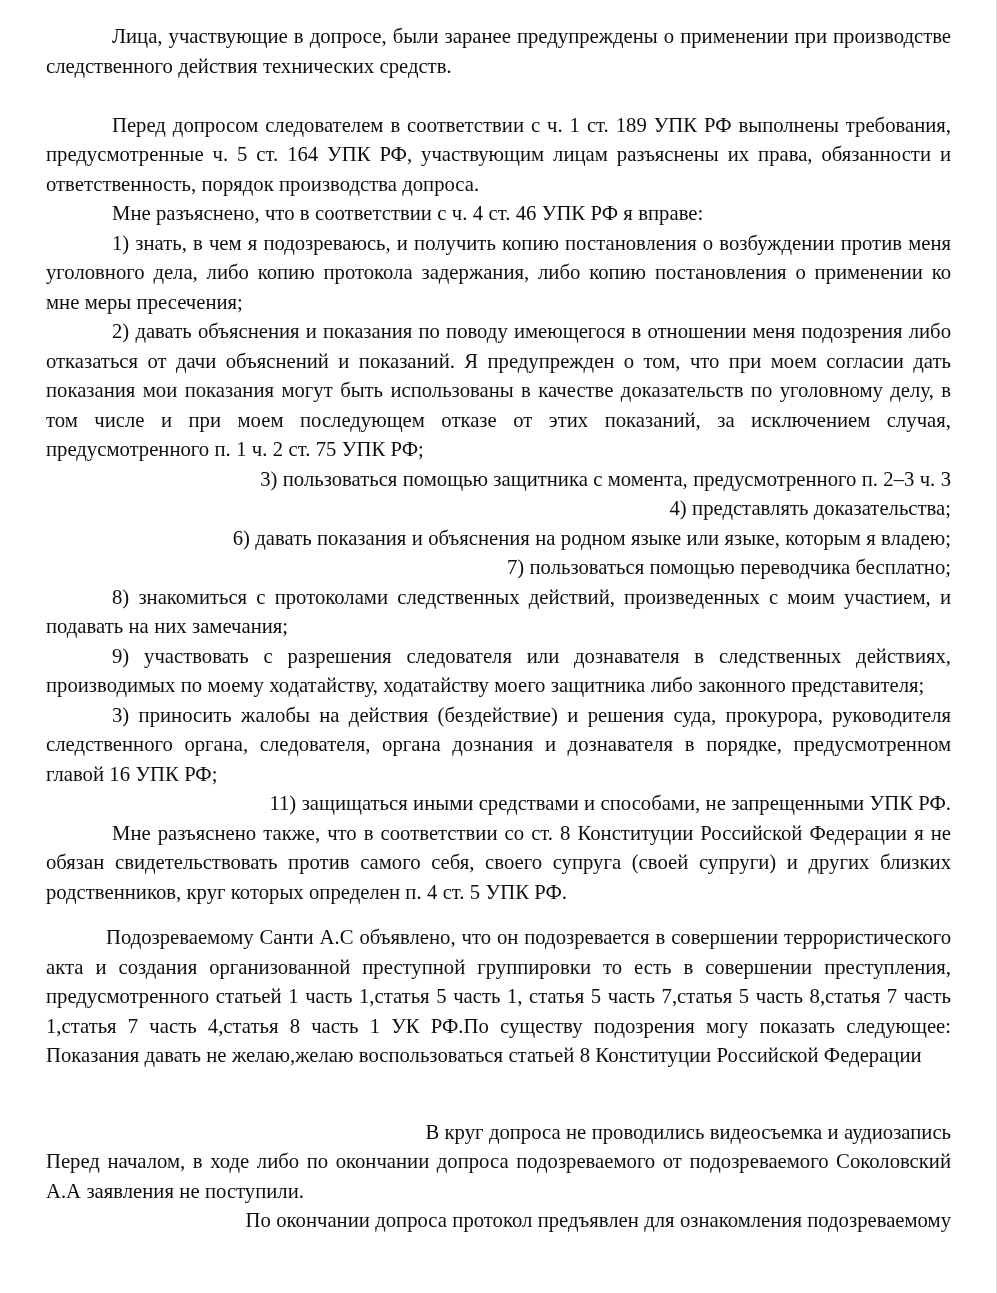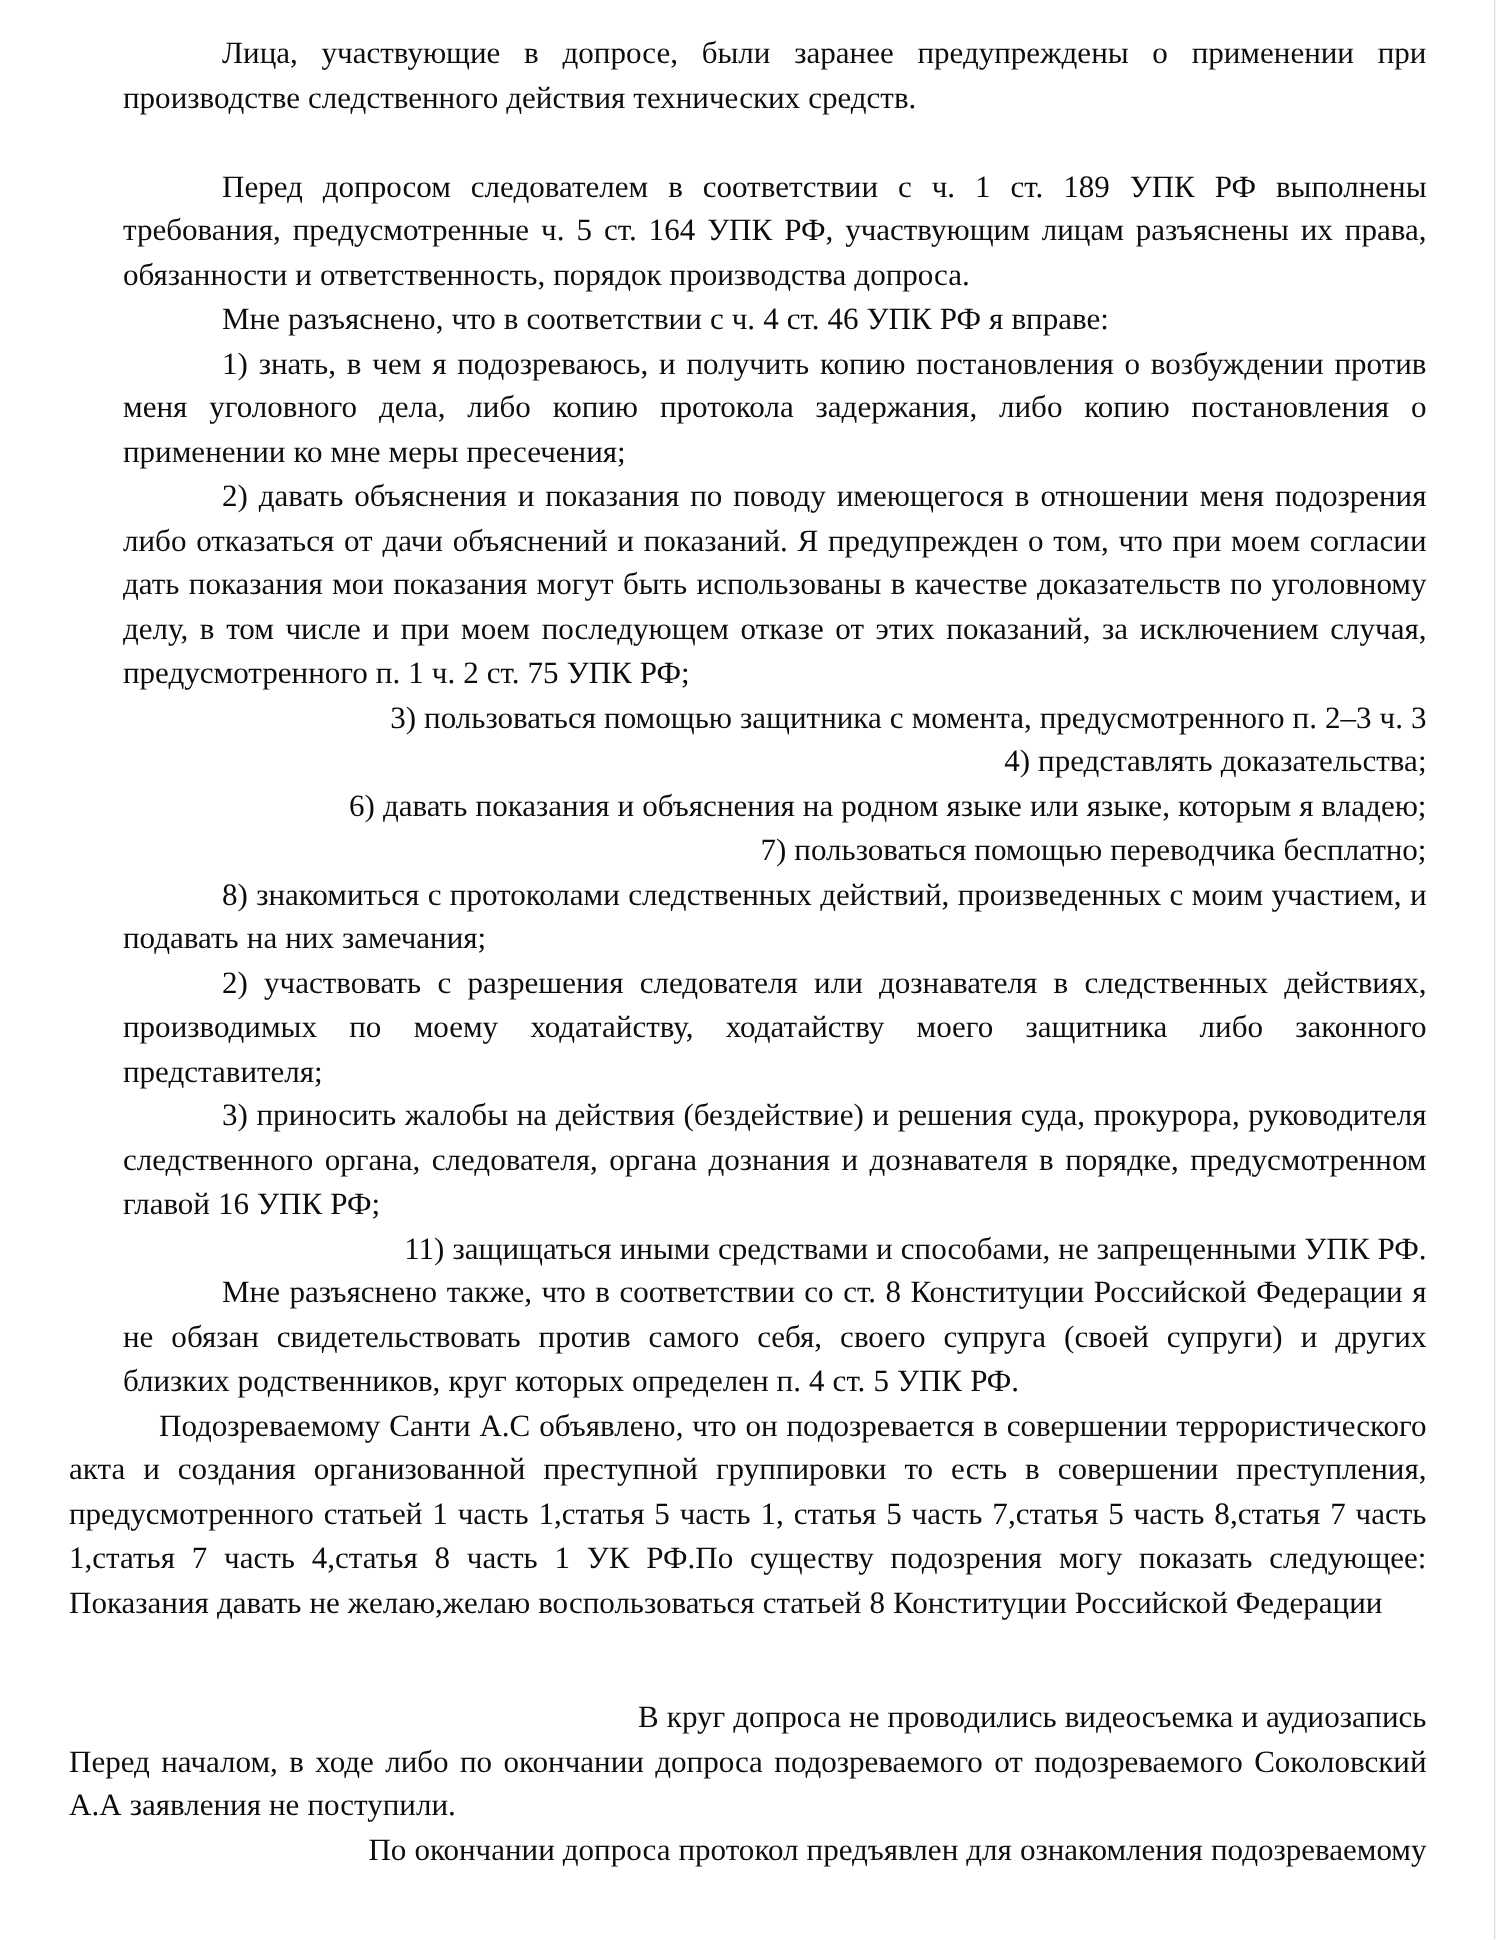--- a/index.html
+++ b/index.html
@@ -34,22 +34,22 @@
   }
   p.para {
     margin: 0;
     font-size: 20.7px;
     line-height: 29.5px;
     text-align: justify;
     text-justify: inter-word;
     word-spacing: 0.2px;
     hyphens: none;
   }
-  p.indent  { text-indent: 66px; margin-left: 36px; }
-  p.indent-sm { text-indent: 60px; }
+  p.indent  { text-indent: 66px; }
+  p.indent-sm { text-indent: 60px; margin-top: 16px; }
   p.noind   { text-indent: 0; }
   p.last-left { text-align: right; }
   
   .gap-blank-line { height: 29.5px; }
   .gap-tail       { height: 47px; }
 </style>
 </head>
 <body>
 
 <div id="page">
@@ -72,21 +72,21 @@
 
     <p class="para indent last-left">4) представлять доказательства;</p>
 
 
     <p class="para indent last-left">6) давать показания и объяснения на родном языке или языке, которым я владею;</p>
 
     <p class="para indent last-left">7) пользоваться помощью переводчика бесплатно;</p>
 
     <p class="para indent">8) знакомиться с протоколами следственных действий, произведенных с моим участием, и подавать на них замечания;</p>
 
-    <p class="para indent">2) участвовать с разрешения следователя или дознавателя в следственных действиях, производимых по моему ходатайству, ходатайству моего защитника либо законного представителя;</p>
+    <p class="para indent">9) участвовать с разрешения следователя или дознавателя в следственных действиях, производимых по моему ходатайству, ходатайству моего защитника либо законного представителя;</p>
 
     <p class="para indent">3) приносить жалобы на действия (бездействие) и решения суда, прокурора, руководителя следственного органа, следователя, органа дознания и дознавателя в порядке, предусмотренном главой 16 УПК РФ;</p>
 
     <p class="para indent last-left">11) защищаться иными средствами и способами, не запрещенными УПК РФ.</p>
 
     <p class="para indent">Мне разъяснено также, что в соответствии со ст. 8 Конституции Российской Федерации я не обязан свидетельствовать против самого себя, своего супруга (своей супруги) и других близких родственников, круг которых определен п. 4 ст. 5 УПК РФ.</p>
 
     <p class="para indent-sm"> Подозреваемому Санти А.С объявлено, что он подозревается в совершении террористического акта и создания организованной преступной группировки то есть в совершении преступления, предусмотренного статьей 1 часть 1,статья 5 часть 1, статья 5 часть 7,статья 5 часть 8,статья 7 часть 1,статья 7 часть 4,статья 8 часть 1 УК РФ.По существу подозрения могу показать следующее: Показания давать не желаю,желаю воспользоваться статьей 8 Конституции Российской Федерации</p>
 
     <div class="gap-tail"></div>

